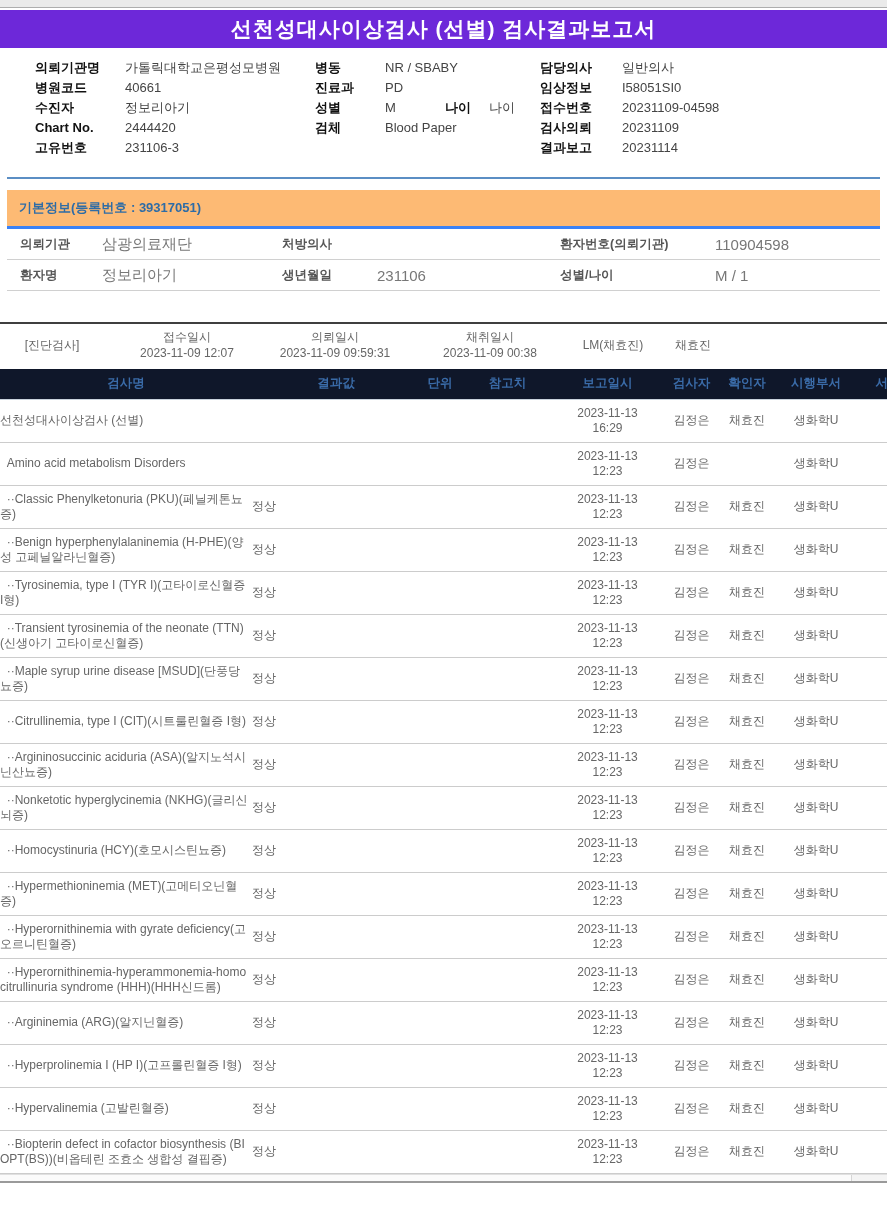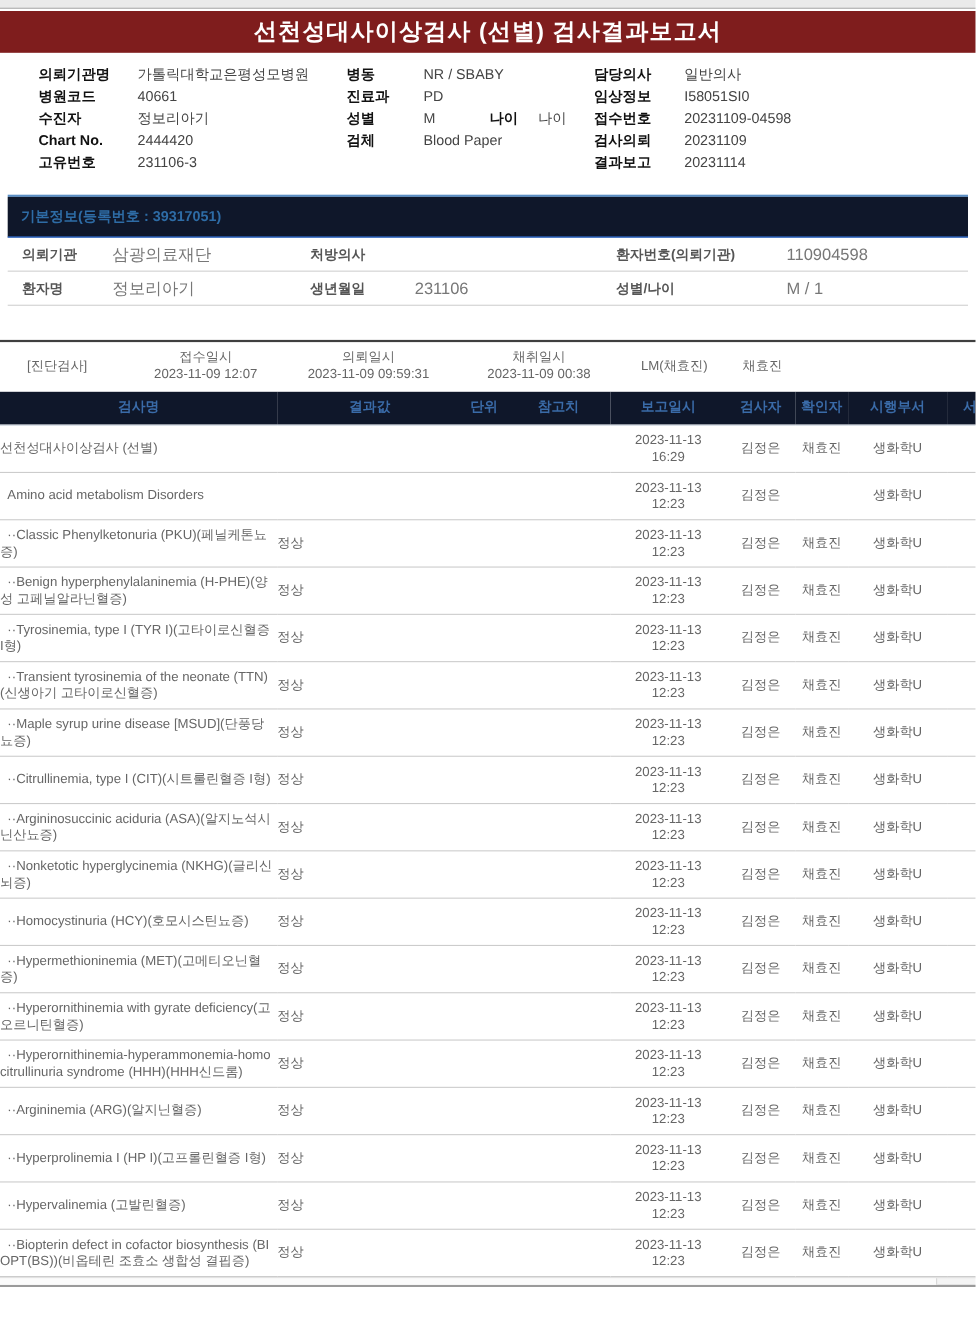--- a/index.html
+++ b/index.html
@@ -4,43 +4,43 @@
 <style>
   * { margin:0; padding:0; box-sizing:border-box; }
   html,body { background:#fff; }
   body {
     width:887px; height:1212px; overflow:hidden;
     font-family:"Liberation Sans","DejaVu Sans",sans-serif;
     color:#333; font-size:13px;
   }
   .top-bar { height:8px; background:#eaeaea; border-bottom:1px solid #adadad; }
   .title-band {
-    margin-top:2px; height:38px; background:#7f1d1d; color:#fff;
+    margin-top:2px; height:38px; background:#6d28d9; color:#fff;
     font-size:21px; font-weight:bold; text-align:center; line-height:38px;
     letter-spacing:1px;
   }
   
   .header-info { display:flex; padding:10px 0 8px 35px; }
   .hcol { display:flex; flex-direction:column; }
   .hcol-1 { width:280px; }
   .hcol-2 { width:225px; }
   .hcol-3 { width:340px; }
   .hrow { display:flex; line-height:20px; white-space:nowrap; }
   .hrow .hlabel { font-weight:bold; color:#111; }
   .hcol-1 .hlabel { width:90px; }
   .hcol-2 .hlabel { width:70px; }
   .hcol-3 .hlabel { width:82px; }
   .hrow .hvalue { color:#444; display:inline-block; min-width:58px; }
   .hrow .hlabel2 { font-weight:bold; color:#111; margin-left:2px; }
   .hrow .hvalue2 { color:#444; margin-left:18px; }
   
   .basic-info { margin:11px 7px 0 7px; border-top:2px solid #5b8ec4; }
   .bi-title {
-    background:#0f172a; color:#2e6ca6; font-weight:bold; font-size:13px;
-    padding:9px 12px; border-bottom:1px solid #3b82f6;
+    background:#fdba74; color:#2e6ca6; font-weight:bold; font-size:13px;
+    padding:9px 12px; border-bottom:3px solid #3b82f6;margin-top:11px;
   }
   .bi-row { display:flex; align-items:center; height:31px; border-bottom:1px solid #d0d0d0; }
   .bi-label { font-weight:bold; color:#555; font-size:12.5px; }
   .bi-value { color:#777; font-size:15px; }
   .bi-l1 { width:95px; padding-left:13px; }
   .bi-v1 { width:180px; }
   .bi-l2 { width:95px; }
   .bi-v2 { width:183px; }
   .bi-l3 { width:155px; }
   .bi-v3 { flex:1; }

